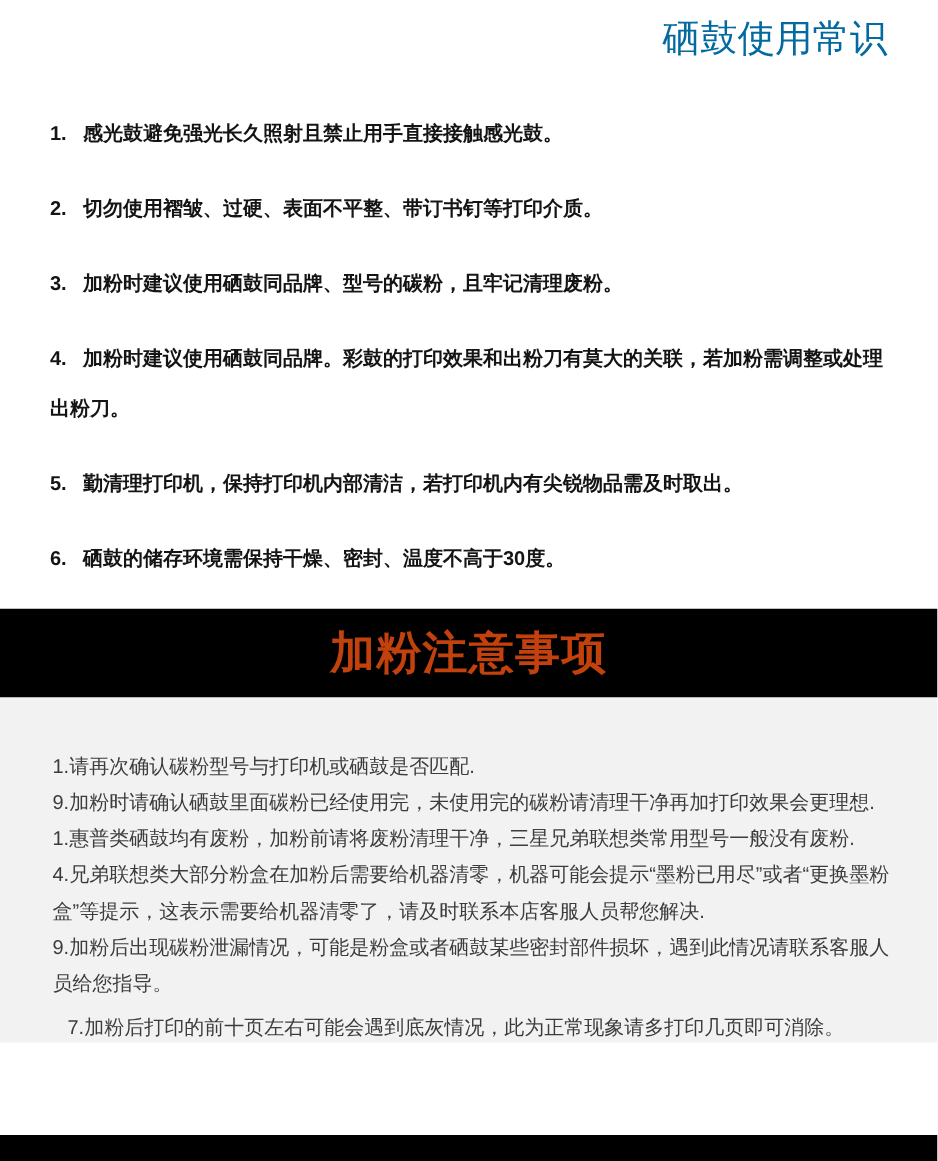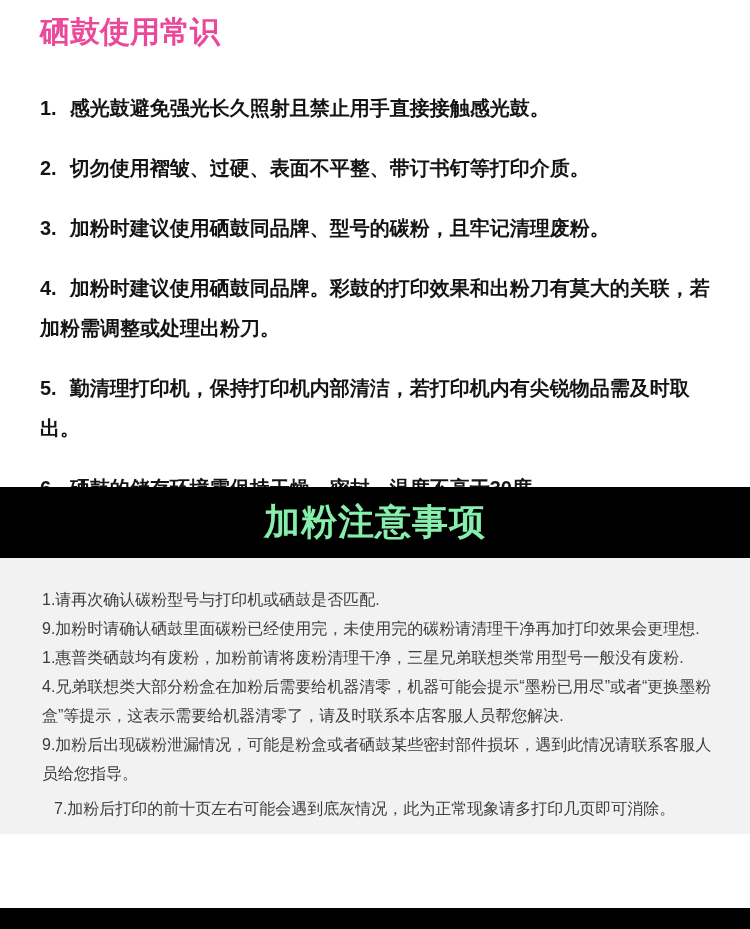--- a/index.html
+++ b/index.html
@@ -14,31 +14,31 @@
 
   
   .sec1 {
     padding: 0 40px;
   }
   .sec1-title {
     margin: 0;
     padding-top: 13px;
     height: 37px;
     line-height: 37px;
-    text-align: left;
+    text-align: right;
     font-size: 30px;
-    font-weight: 700;
-    color: #ec4899;
+    font-weight: 400;
+    color: #0369a1;
   }
   .sec1-list {
     margin-top: 38px;
   }
   .sec1-list p {
     margin: 0 0 20px 0;
-    font-size: 20px;
+    font-size: 16px;
     font-weight: 700;
     color: #141414;
     line-height: 40px;
   }
   .sec1-list p .num {
     margin-right: 13px;
   }
 
   
   .banner {
@@ -48,34 +48,34 @@
     width: 750px;
     height: 71px;
     background: #000000;
     display: flex;
     align-items: center;
     justify-content: center;
   }
   .banner-title {
     font-size: 36px;
     font-weight: 700;
-    color: #86efac;
+    color: #c2410c;
     letter-spacing: 1px;
   }
 
   
   .sec2 {
     position: absolute;
     top: 558px;
     left: 0;
     width: 750px;
     height: 276px;
     background: #f2f2f2;
     box-sizing: border-box;
-    padding: 27px 34px 0 42px;
+    padding: 41px 34px 0 42px;
   }
   .sec2 p {
     margin: 0;
     font-size: 16px;
     font-weight: 400;
     color: #3c3c3c;
     line-height: 29px;
     white-space: pre-wrap;
   }
   .sec2 p.note-7 {

